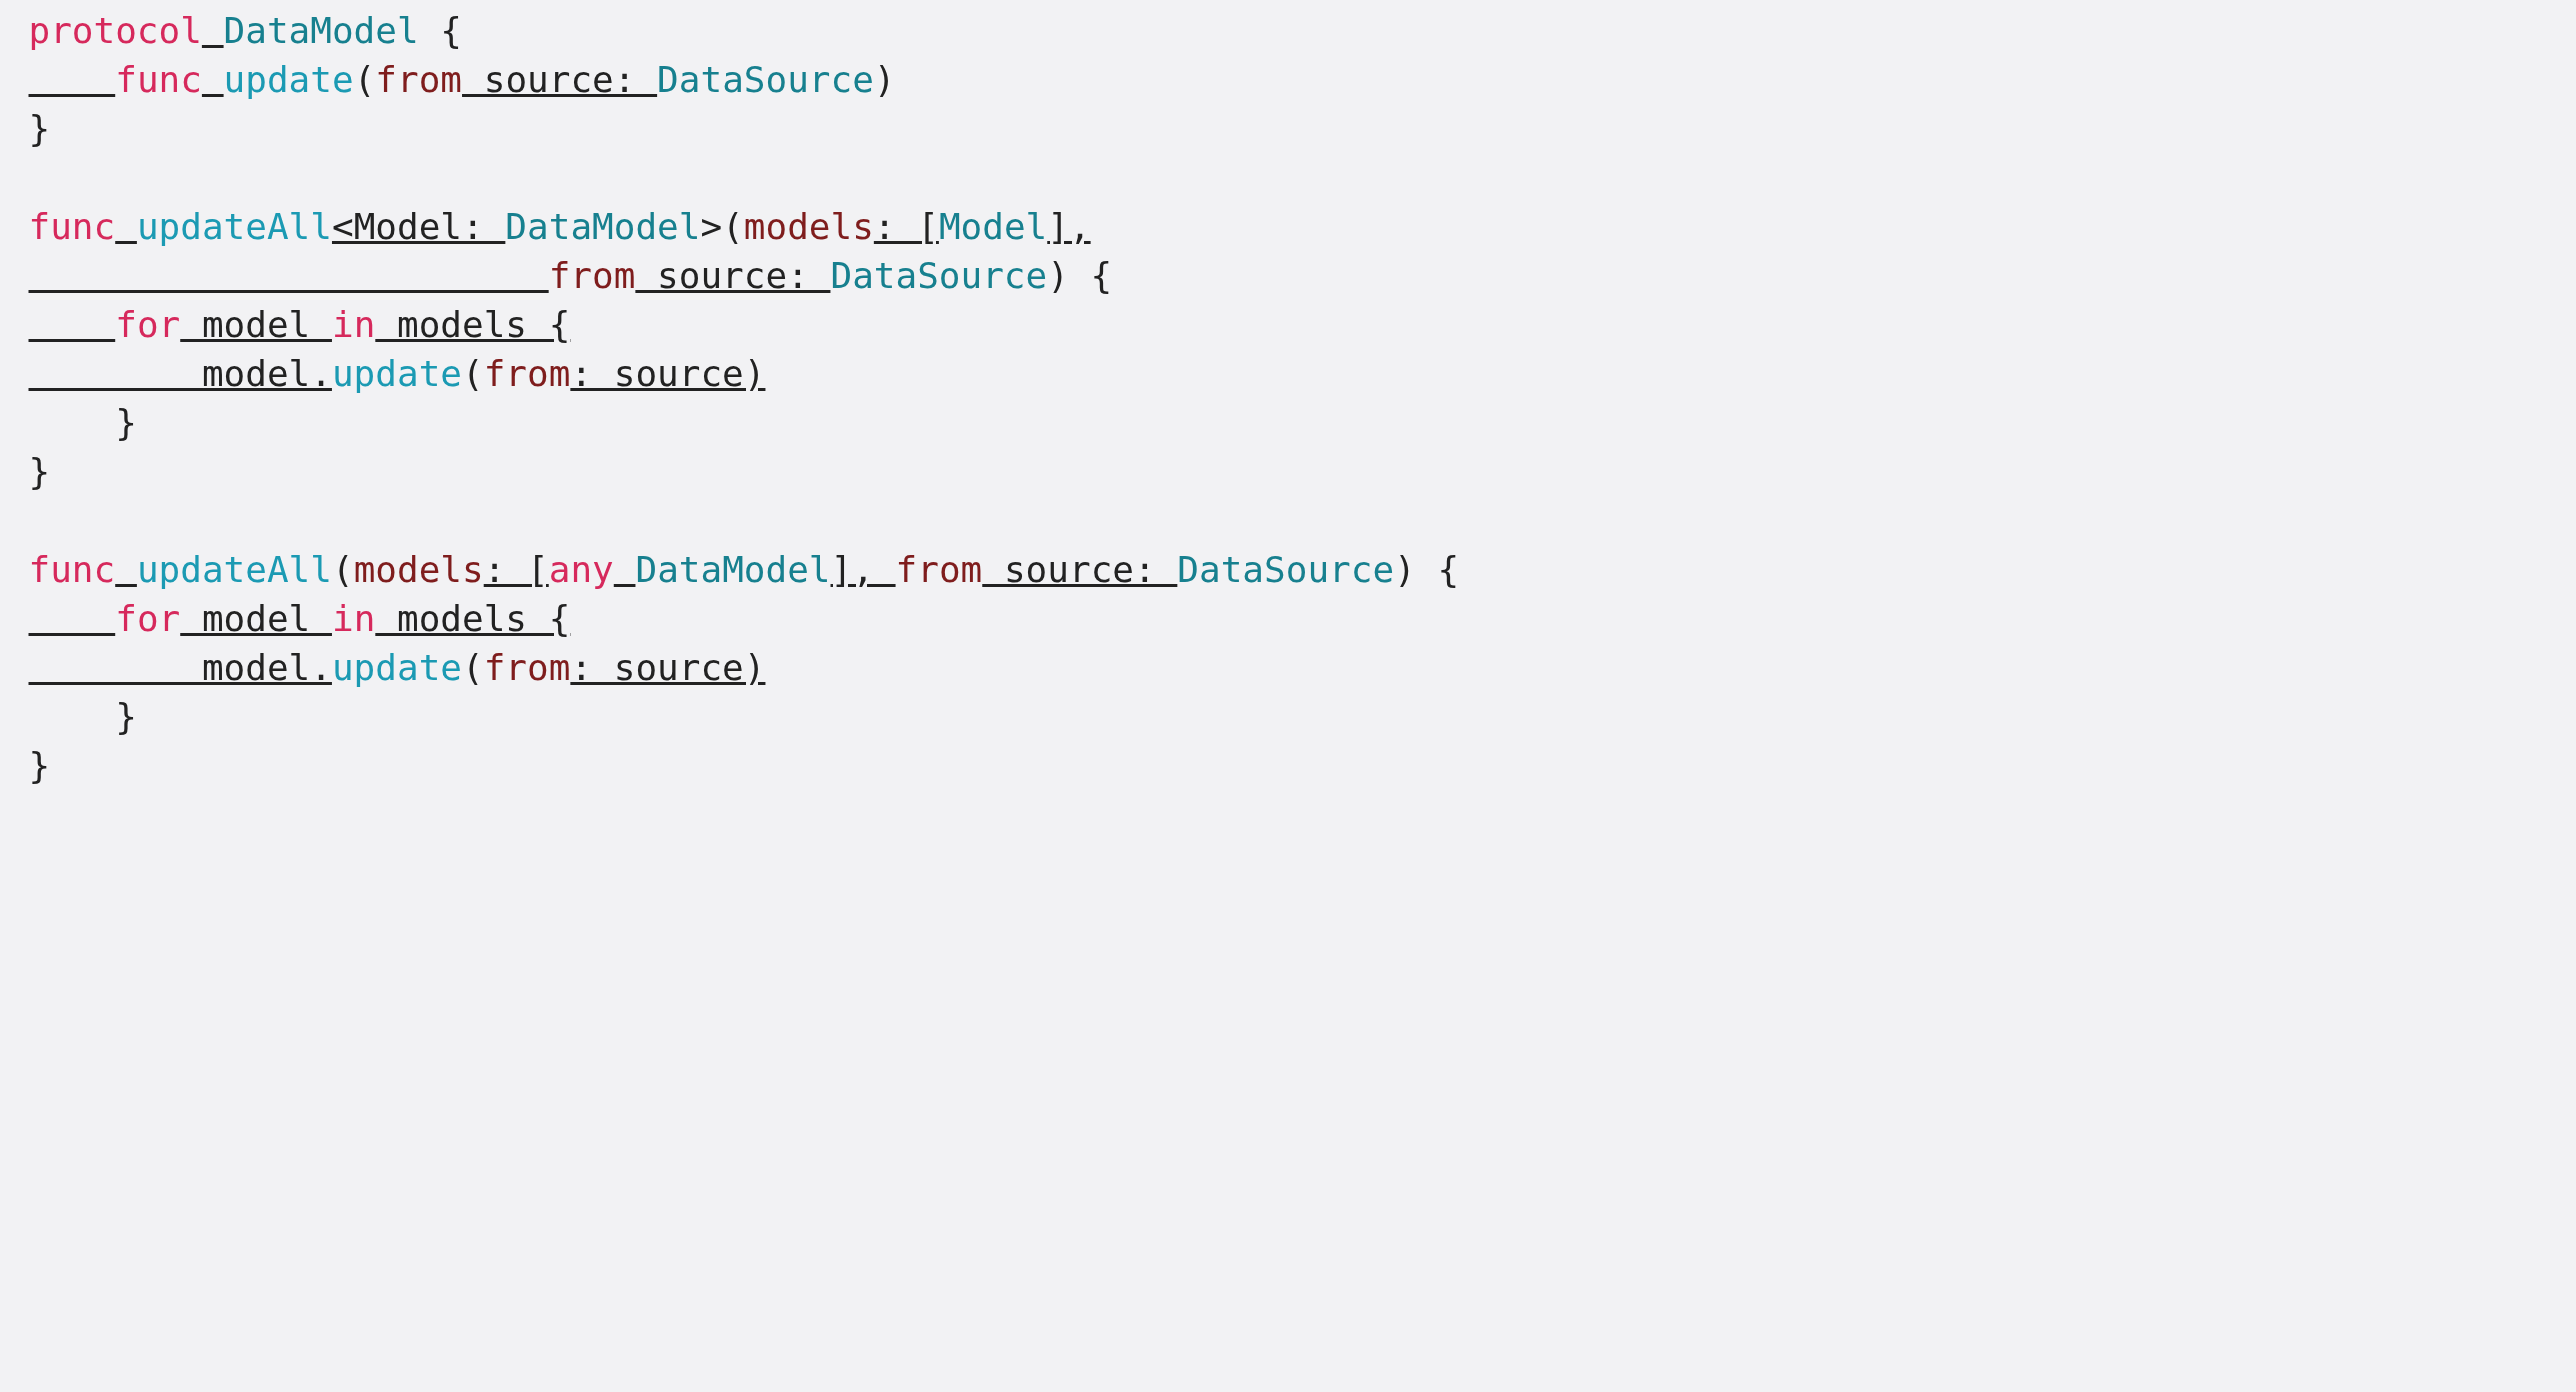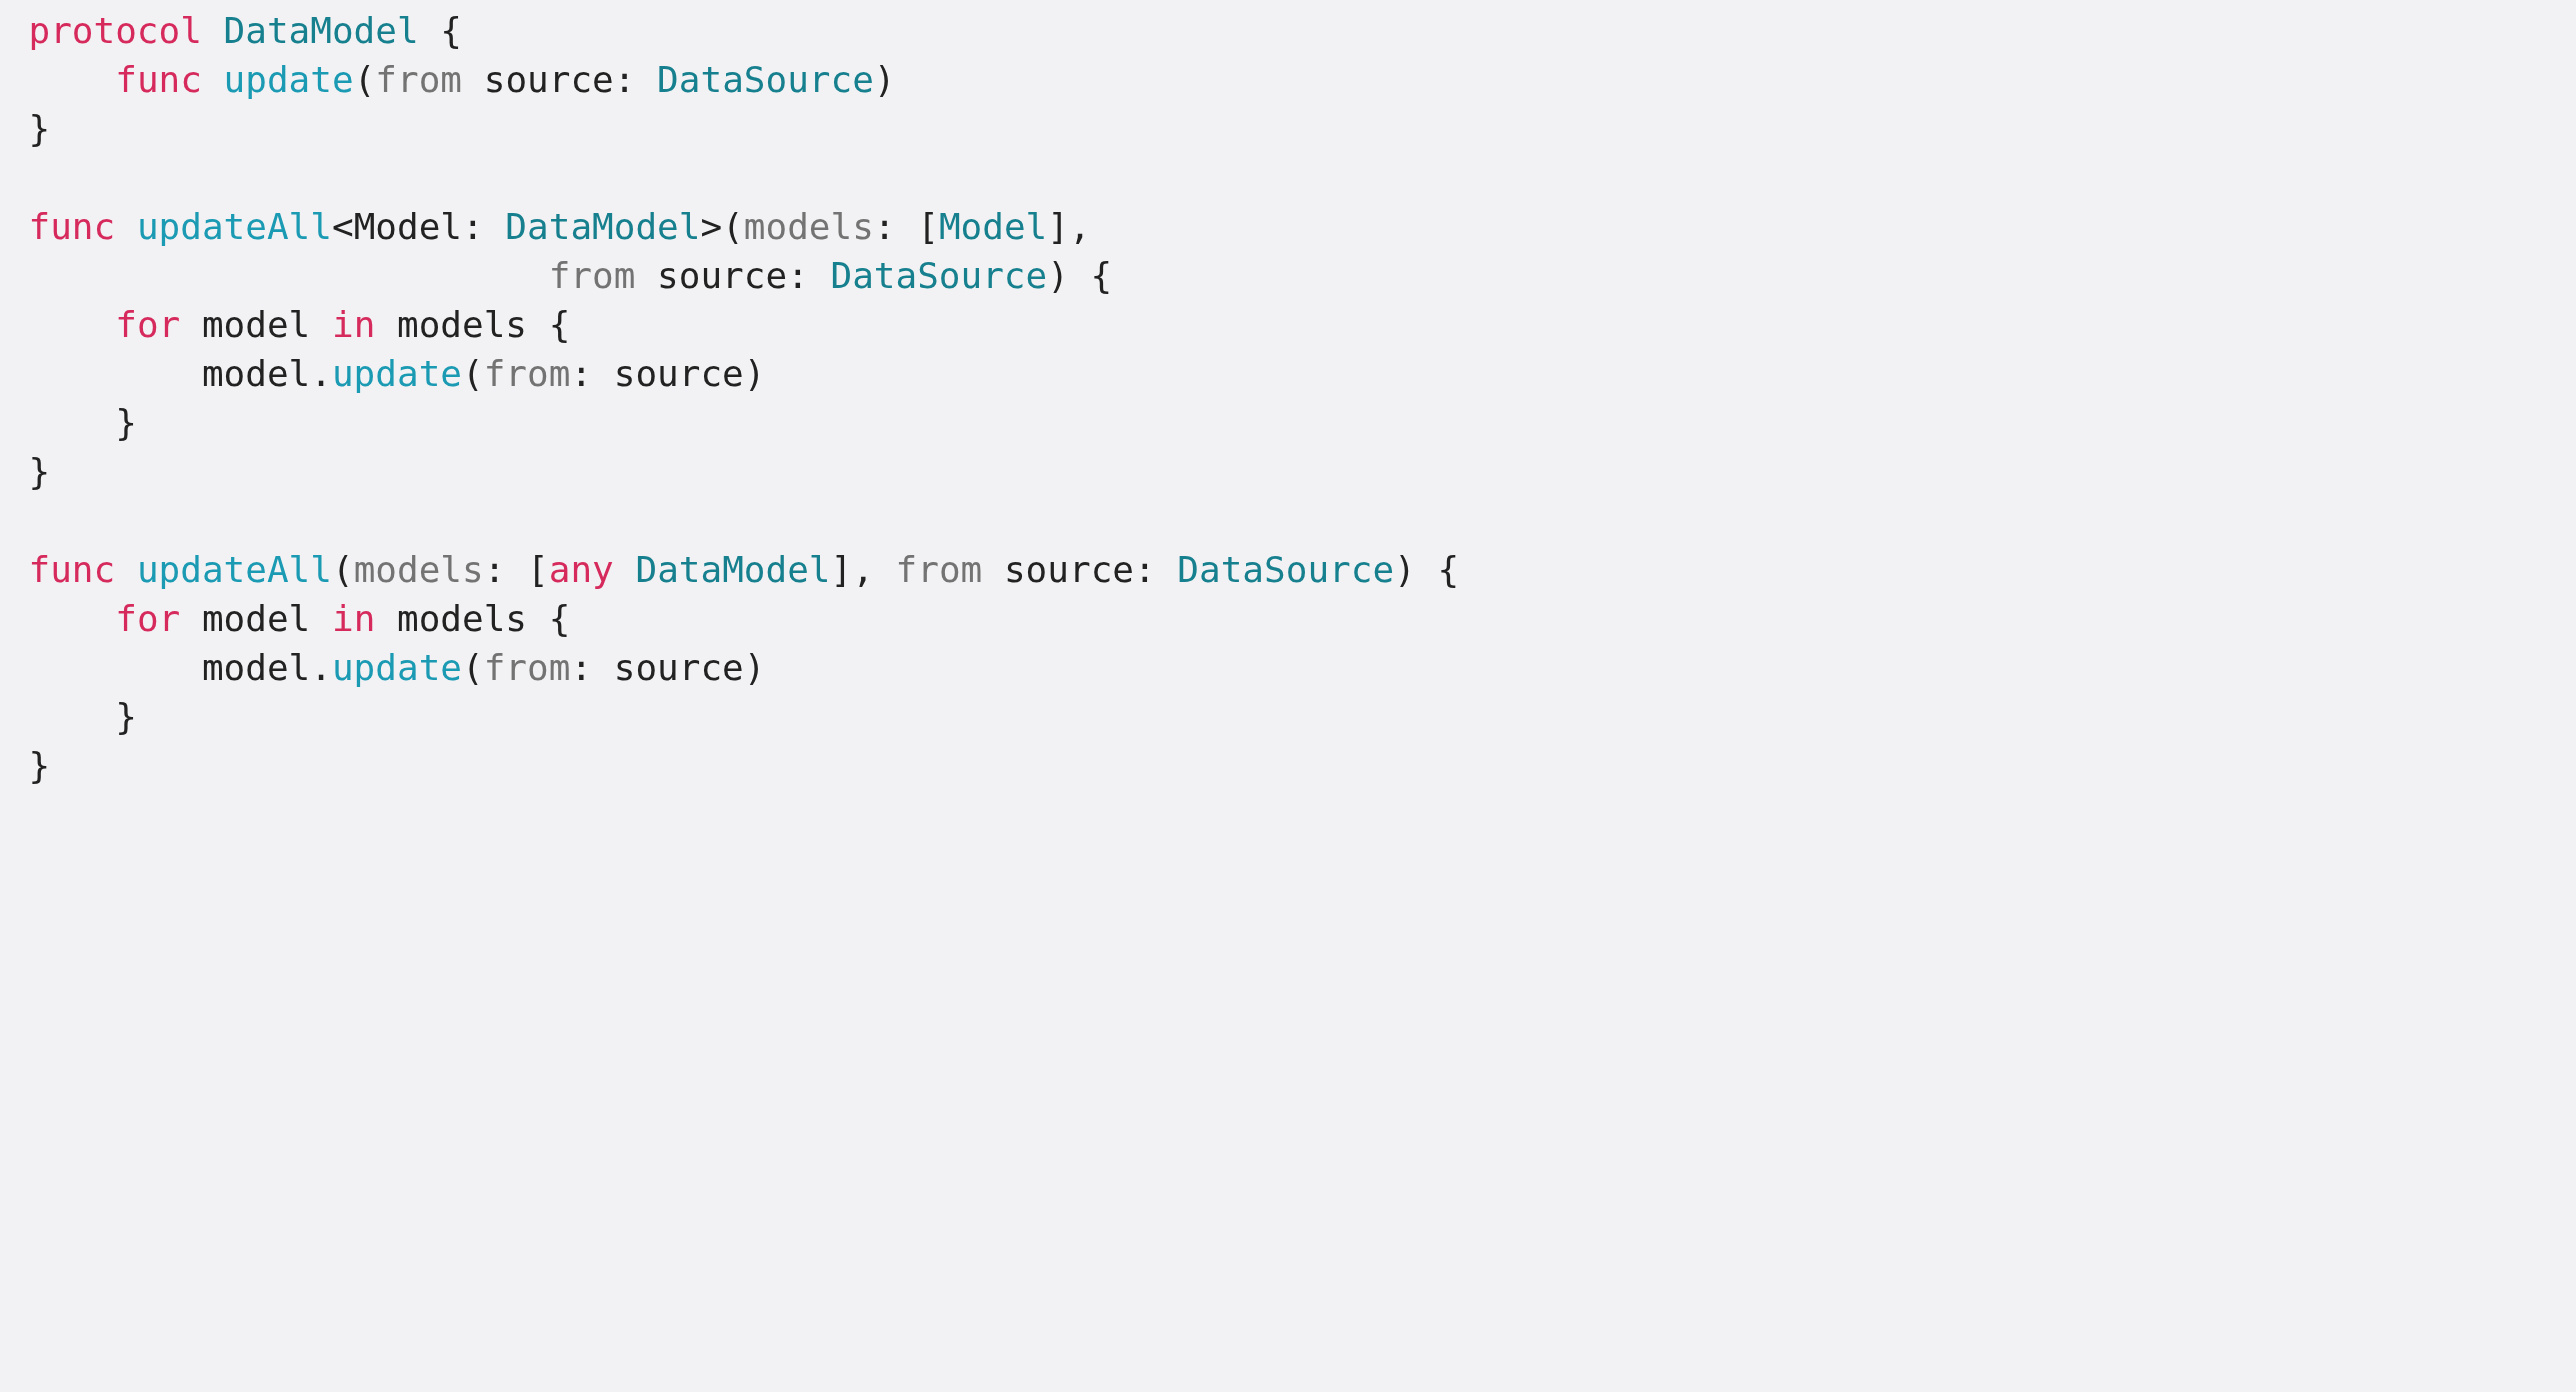--- a/index.html
+++ b/index.html
@@ -27,25 +27,25 @@
     font-size: 36px;
     letter-spacing: 0px;
     white-space: pre;
     color: #222222;
     font-weight: 400;
   }
   .code-line.blank {
     height: 49px;
   }
   .tok { white-space: pre; }
-  .tok-plain   { color: #222222; }
+  .tok-plain   { color: #222222; text-decoration: underline; }
   .tok-keyword { color: #d6295c; }
   .tok-type    { color: #17808f; }
   .tok-func    { color: #1b9ab3; }
-  .tok-label   { color: #737373; }
+  .tok-label   { color: #7f1d1d; }
   .tok-punct   { color: #222222; }
 </style>
 </head>
 <body>
 
 <div id="code-listing">
     <div class="code-line"><span class="tok tok-keyword">protocol</span><span class="tok tok-plain"> </span><span class="tok tok-type">DataModel</span><span class="tok tok-punct"> {</span></div>
     <div class="code-line"><span class="tok tok-plain">    </span><span class="tok tok-keyword">func</span><span class="tok tok-plain"> </span><span class="tok tok-func">update</span><span class="tok tok-punct">(</span><span class="tok tok-label">from</span><span class="tok tok-plain"> source: </span><span class="tok tok-type">DataSource</span><span class="tok tok-punct">)</span></div>
     <div class="code-line"><span class="tok tok-punct">}</span></div>
     <div class="code-line blank">&nbsp;</div>

